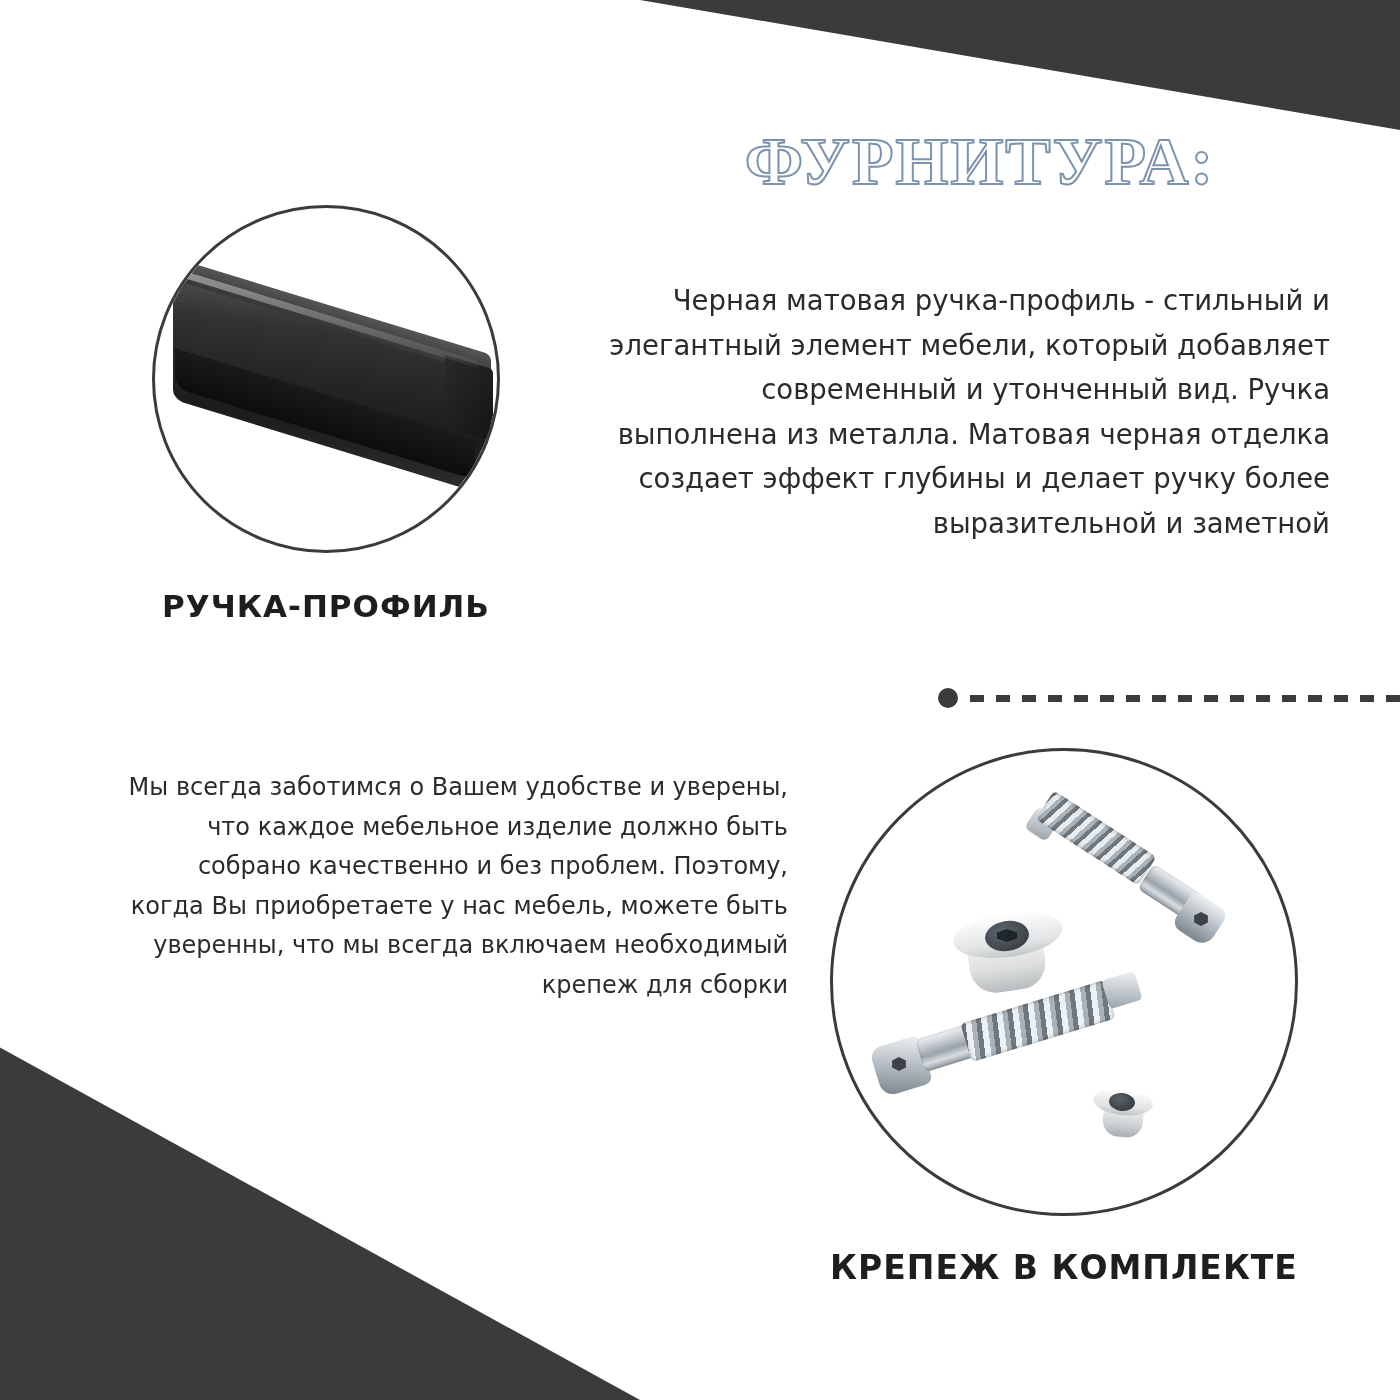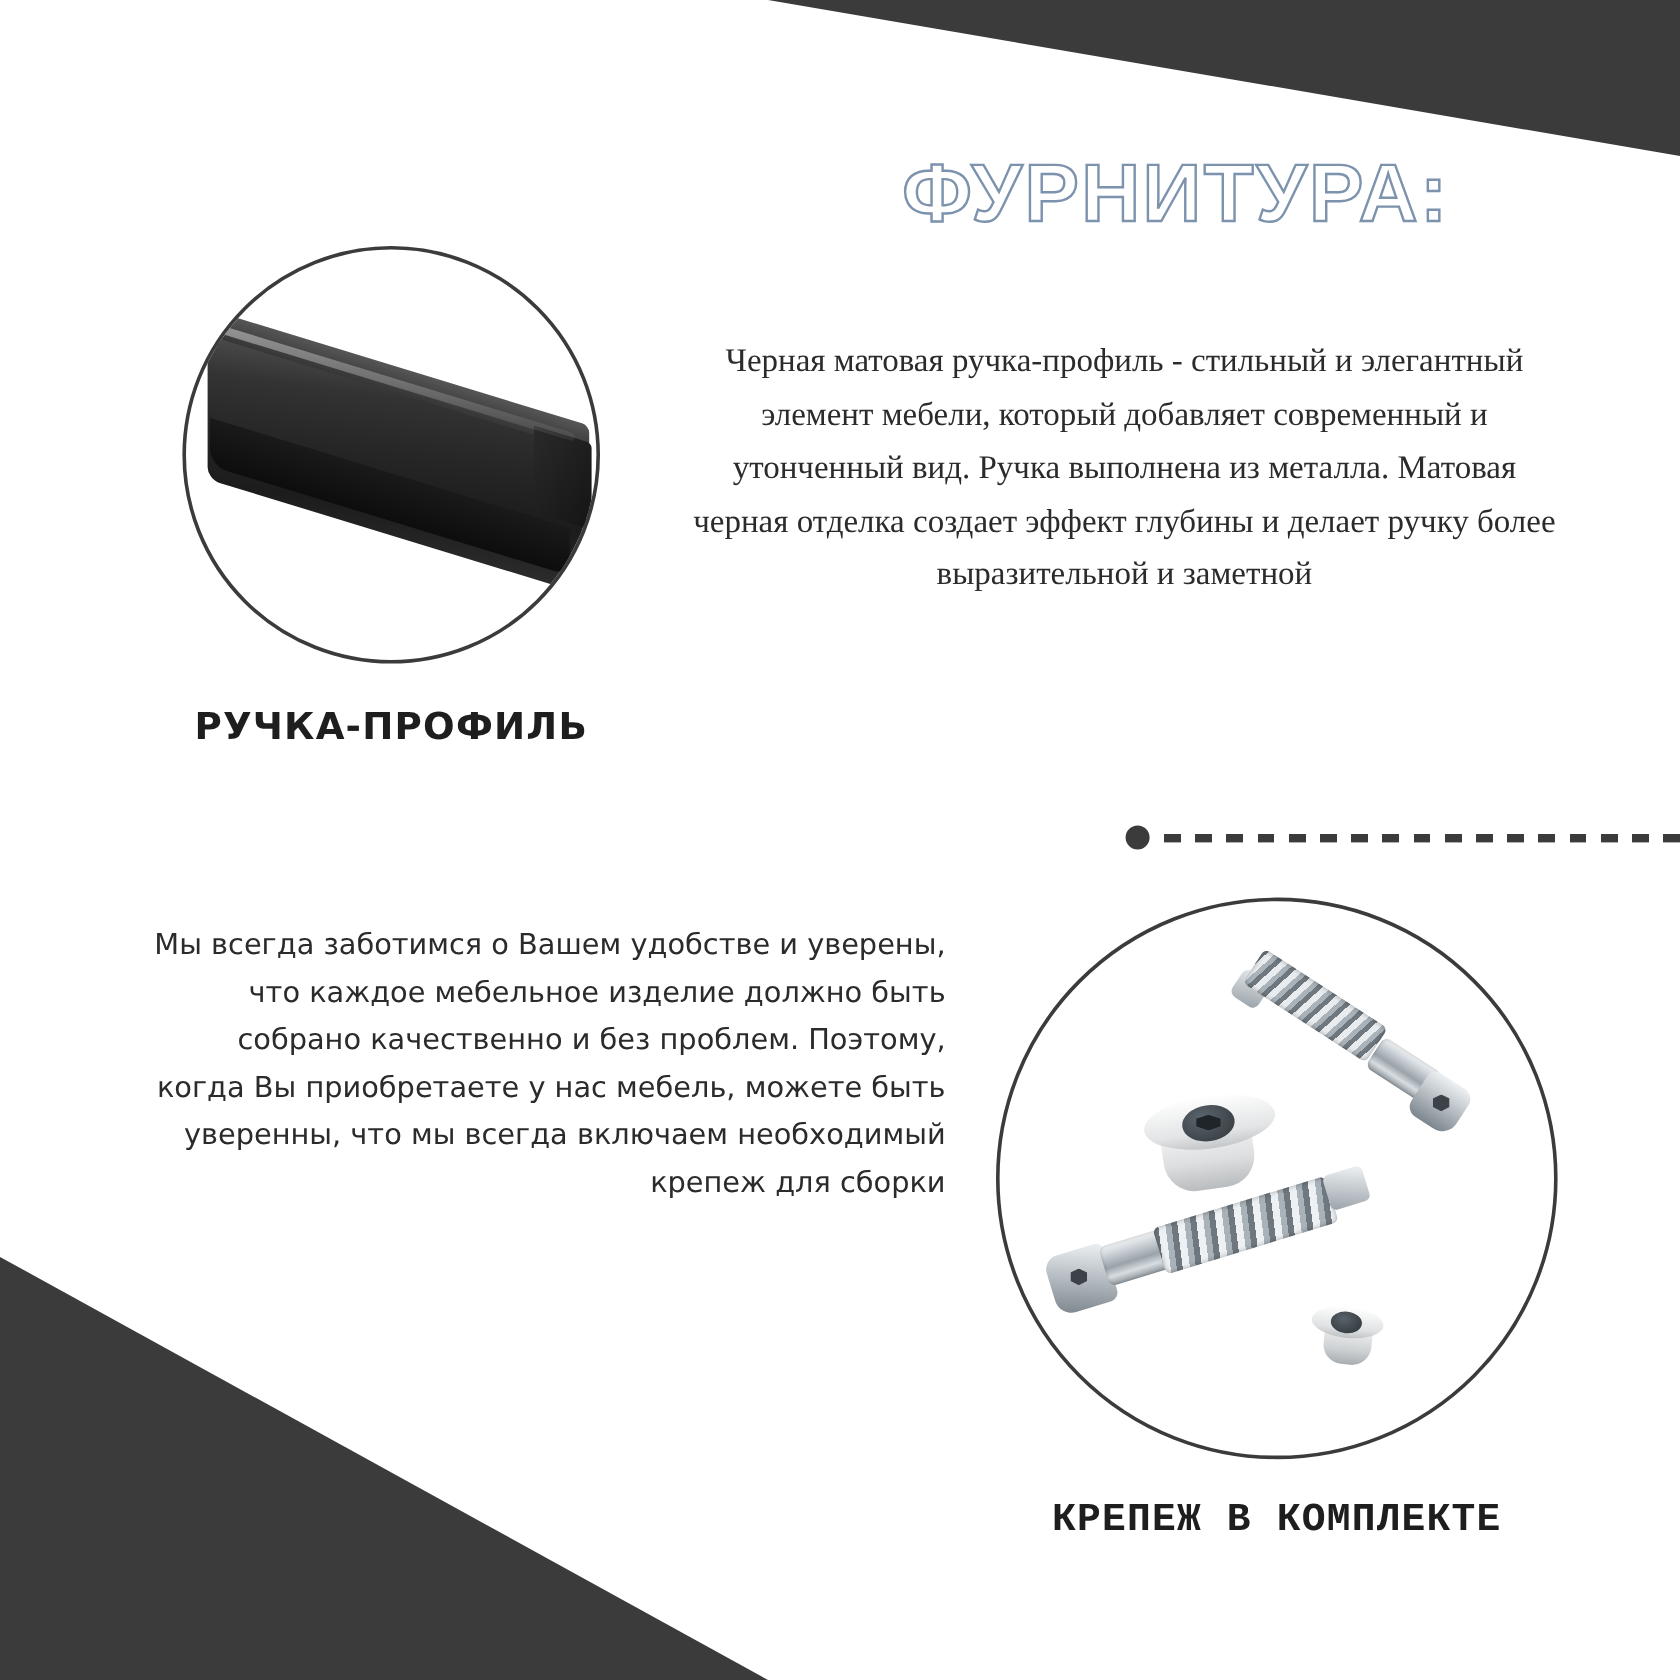--- a/index.html
+++ b/index.html
@@ -37,21 +37,21 @@
     top: 122px;
     left: 600px;
     width: 760px;
     text-align: center;
     font-size: 68px;
     font-weight: 700;
     letter-spacing: 2px;
     color: #ffffff;
     -webkit-text-stroke: 2px #7d93ad;
     text-stroke: 2px #7d93ad;
-    font-family: Liberation Sans, sans-serif;
+    font-family: Liberation Serif, serif;
   }
 
   
   .circle {
     position: absolute;
     border-radius: 50%;
     border: 3px solid #3b3b3b;
     box-sizing: border-box;
     overflow: hidden;
     background: #ffffff;
@@ -139,25 +139,24 @@
   }
 
   
   .para {
     position: absolute;
     font-size: 27.5px;
     line-height: 1.62;
     color: #2b2b2b;
   }
   #handle-text {
-    left: 572px;
+    left: 600px;
     top: 278px;
     width: 730px;
-    text-align: center;
-    font-family: Liberation Serif, serif;
+    text-align: right;
   }
 
   
   .divider {
     position: absolute;
     left: 938px;
     top: 688px;
     width: 462px;
     height: 20px;
     display: flex;
@@ -190,21 +189,20 @@
     left: 830px;
     top: 748px;
     width: 468px;
     height: 468px;
   }
   #hardware-caption {
     left: 800px;
     top: 1248px;
     width: 528px;
     font-size: 33px;
-    font-family: Liberation Mono, monospace;
   }
 
   
   .screw {
     position: absolute;
     transform-origin: center;
   }
   .screw .shaft {
     position: absolute;
     border-radius: 6px;

